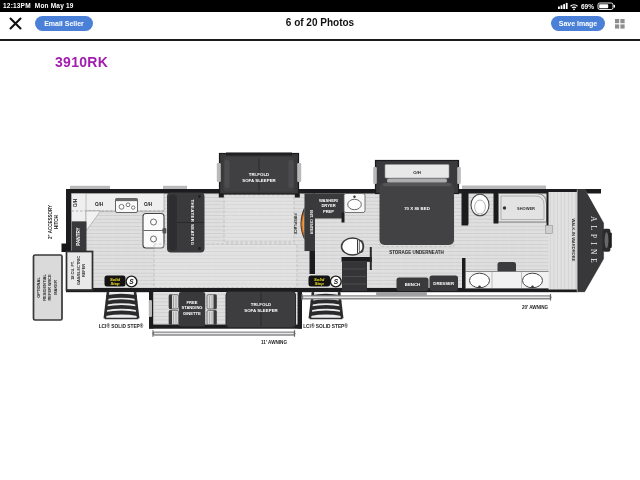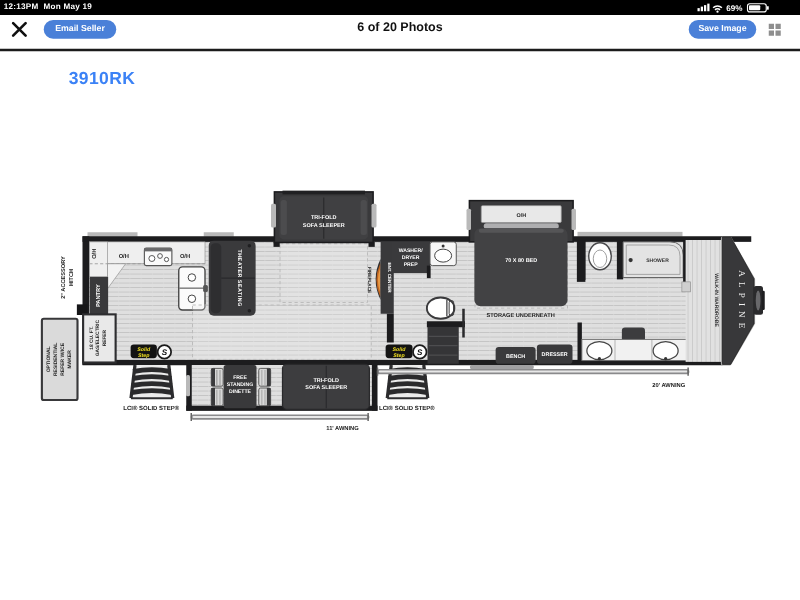--- a/index.html
+++ b/index.html
@@ -35,21 +35,21 @@
 
 <div class="abs" style="left:551px;top:16px;width:54px;height:14.5px;background:#4a80d8;border-radius:7.5px;color:#fff;font-size:7px;font-weight:bold;text-align:center;line-height:15px">Save Image</div>
 
 <svg class="abs" style="left:614px;top:18px" width="12" height="12" viewBox="0 0 12 12">
   <rect x="1" y="1" width="4.2" height="4.2" fill="#8e8e8e"></rect>
     <rect x="6.4" y="1" width="4.2" height="4.2" fill="#8e8e8e"></rect>
   <rect x="1" y="6.4" width="4.2" height="4.2" fill="#8e8e8e"></rect>
     <rect x="6.4" y="6.4" width="4.2" height="4.2" fill="#8e8e8e"></rect>
 </svg>
 
-<div class="abs" style="left:55px;top:54px;font-size:14px;font-weight:bold;color:#3b82f6;letter-spacing:.3px">3910RK</div>
+<div class="abs" style="left:55px;top:54px;font-size:14px;font-weight:bold;color:#a21caf;letter-spacing:.3px">3910RK</div>
 
 <svg class="abs" style="left:0;top:0" width="640" height="480" viewBox="0 0 640 480">
 <defs>
 <pattern id="pk" width="9" height="3.6" patternUnits="userSpaceOnUse">
   <rect width="9" height="3.6" fill="#dfdfdf"></rect>
   <path d="M0,3.25 H9" stroke="#c3c3c3" stroke-width="0.7"></path>
   <path d="M5,0 V3.6" stroke="#dedede" stroke-width="0.4"></path>
 </pattern>
 <pattern id="pkv" width="3.6" height="9" patternUnits="userSpaceOnUse">
   <rect width="3.6" height="9" fill="#e1e1e1"></rect>

